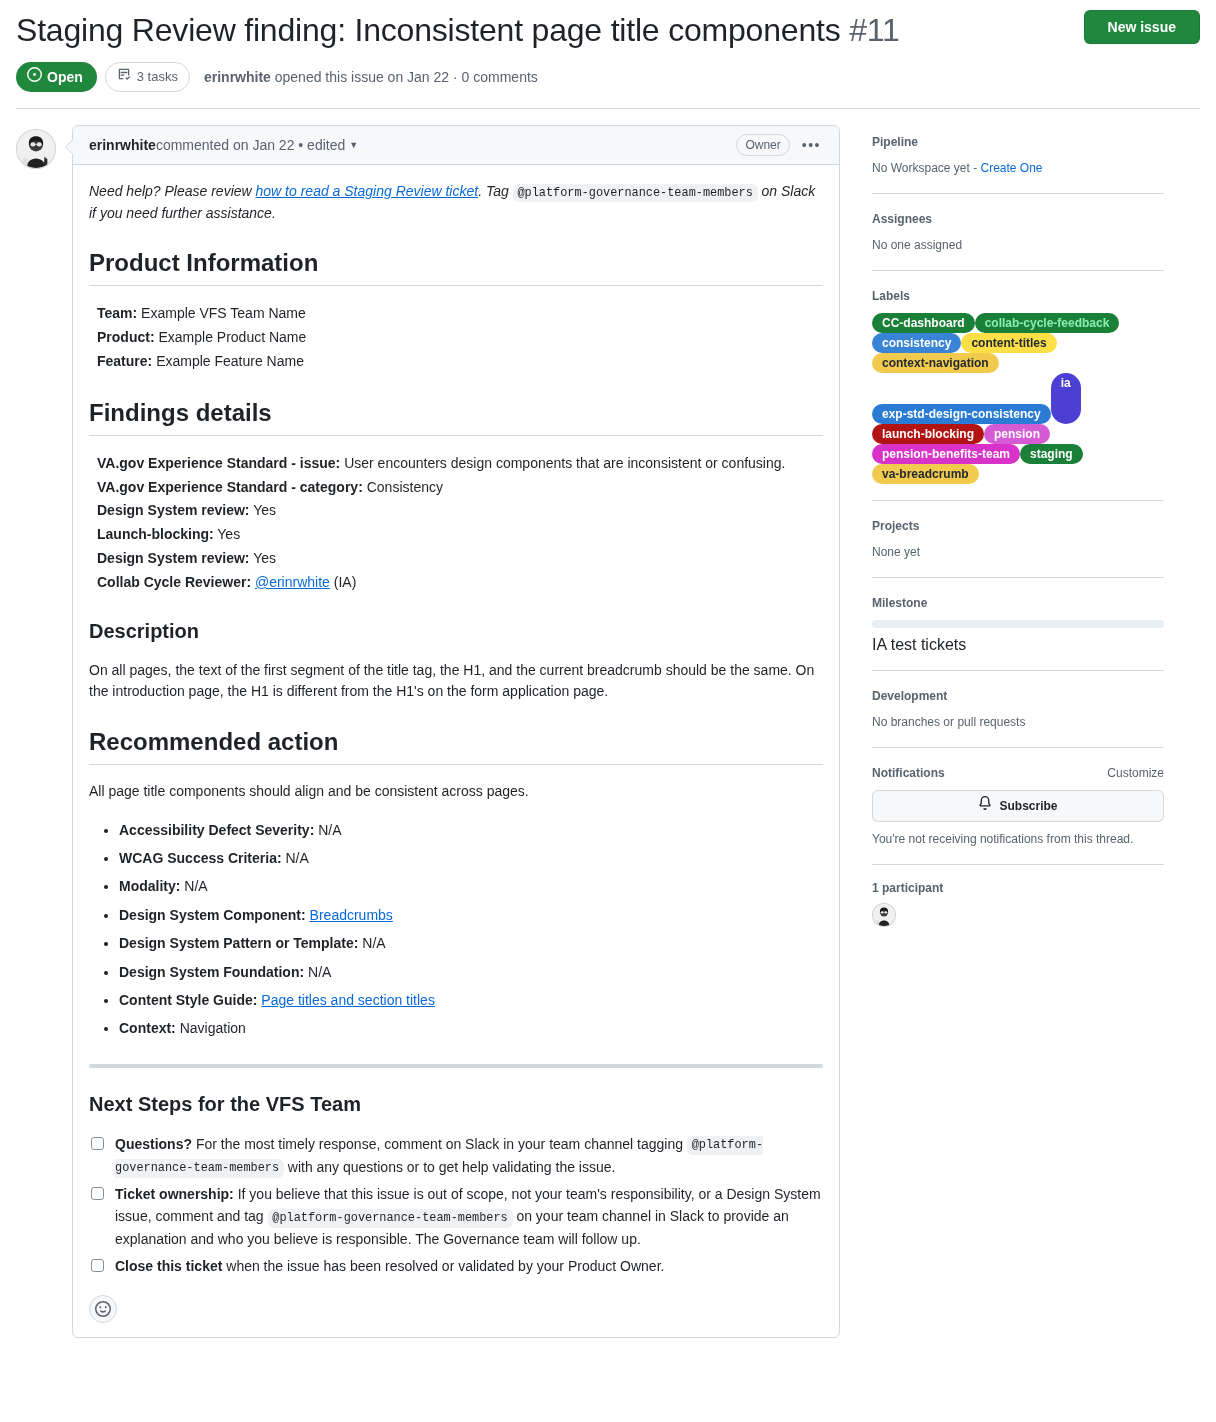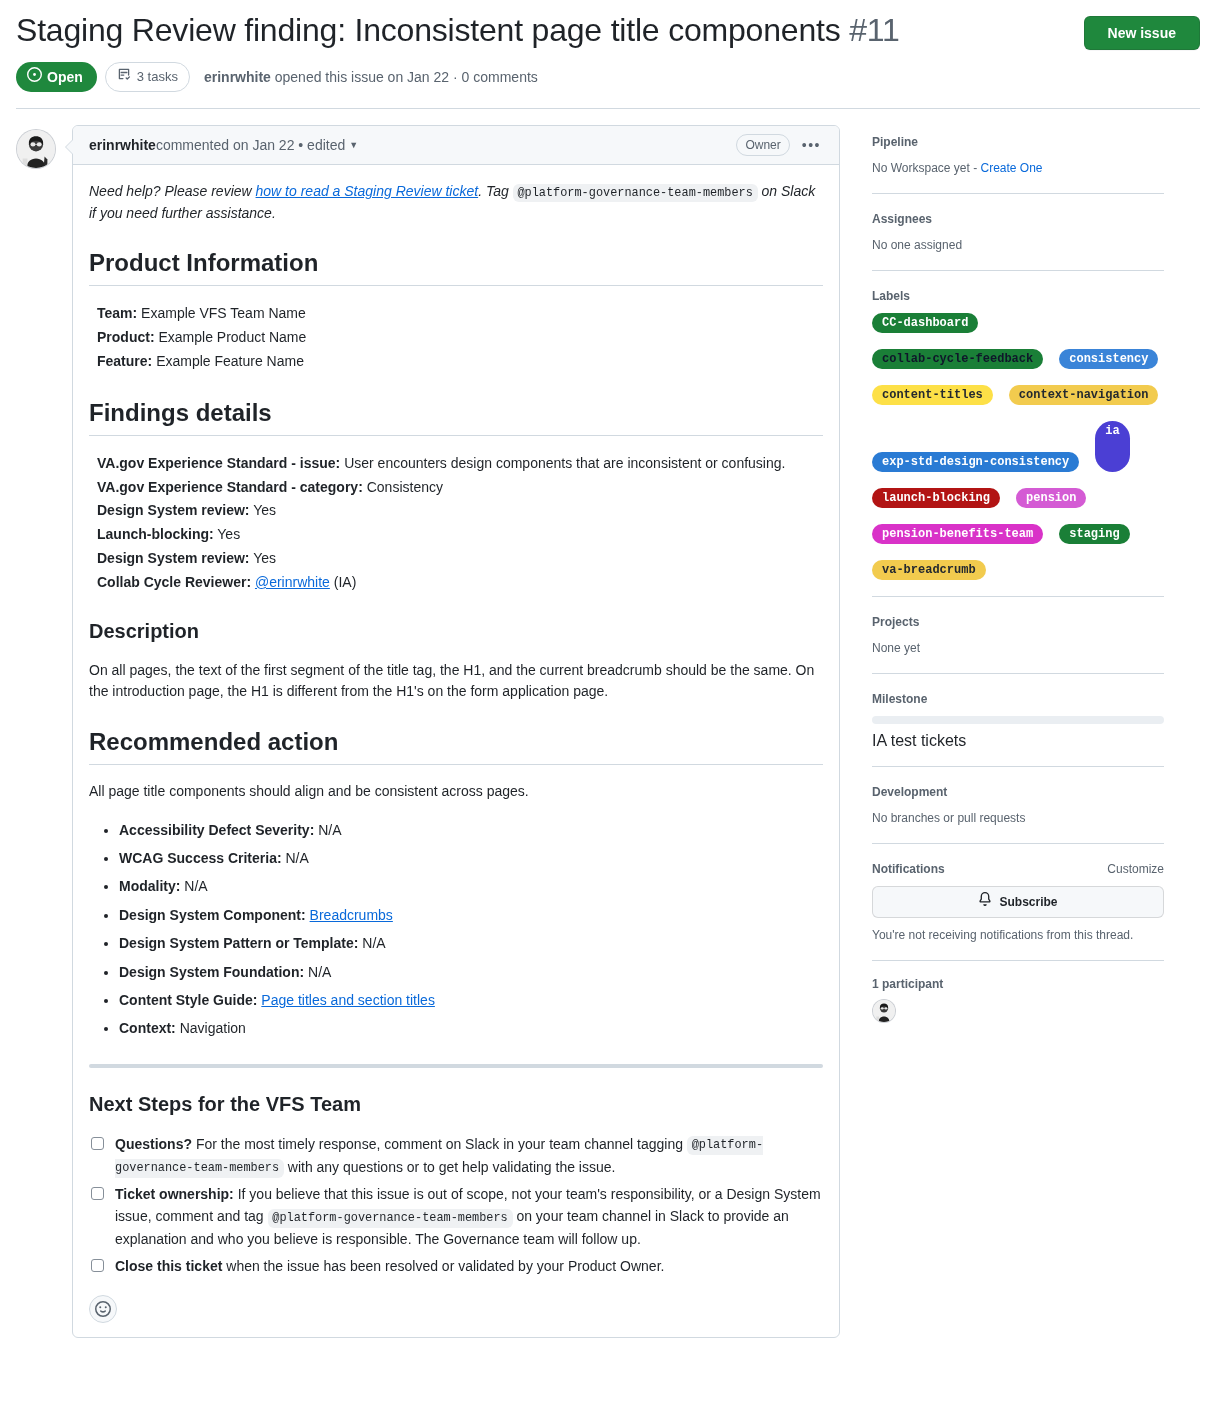--- a/index.html
+++ b/index.html
@@ -9,21 +9,21 @@
     background:#ffffff;
     font-family:"Liberation Sans", sans-serif;
     font-size:14px;
     color:#1f2328;
     -webkit-font-smoothing:antialiased;
   }
   .page { width:1216px; position:relative; padding:0 16px; }
 
   
   .issue-header { padding:10px 0 0 0; position:relative; }
-  .title-row { display:flex; align-items:flex-end; }
+  .title-row { display:flex; align-items:flex-start; }
   .issue-title {
     font-size:32px; line-height:1.25; font-weight:400; color:#1f2328;
     margin:0; flex:1; padding-right:20px; letter-spacing:-0.2px;
   }
   .issue-number { color:#59636e; font-weight:300; }
   .new-issue-btn {
     background:#1f883d; color:#fff; border:1px solid rgba(31,35,40,.15);
     border-radius:6px; font-size:14px; font-weight:600; padding:6px 23px;
     cursor:pointer; white-space:nowrap; line-height:20px;
     box-shadow:0 1px 0 rgba(31,35,40,0.04);
@@ -129,21 +129,21 @@
   .side-sec:last-child { border-bottom:0; }
   .side-sec.nb { border-bottom:0; }
   .side-title {
     font-size:12px; font-weight:600; color:#59636e; line-height:18px;
     display:flex; align-items:center; justify-content:space-between;
     margin-bottom:8px;
   }
   .side-title .cust { font-weight:400; color:#59636e; cursor:pointer; font-size:12px; }
   .side-text { font-size:12px; color:#59636e; line-height:18px; }
   .side-text a { color:#0969da; text-decoration:none; }
-  .labels { display:flex; flex-wrap:wrap; gap:16px;font-family:Liberation Mono, monospace; }
+  .labels { display:flex; flex-wrap:wrap; gap:0; }
   .label {
     display:inline-block; border-radius:999px; padding:1px 10px;
     font-size:12px; font-weight:600; line-height:18px; white-space:nowrap;
     cursor:pointer;
   }
   .milestone-bar { height:8px; border-radius:6px; background:#eaeef2; margin:6px 0 8px 0; }
   .ms-name { font-size:16px; color:#1f2328; line-height:18px; }
   .subscribe-btn {
     width:100%; display:flex; align-items:center; justify-content:center; gap:7px;
     background:#f6f8fa; border:1px solid rgba(31,35,40,.15); border-radius:6px;
@@ -304,21 +304,21 @@
           </div>
         <div class="side-text">No one assigned</div>
       </div>
 
       <div class="side-sec">
         <div class="side-title">
             <span>Labels</span>
           </div>
         <div class="labels" id="labels-container">
             <span class="label" style="background: rgb(26, 127, 55); color: rgb(255, 255, 255);">CC-dashboard</span>
-            <span class="label" style="background: rgb(26, 127, 55); color: #0f172a;">collab-cycle-feedback</span>
+            <span class="label" style="background: rgb(26, 127, 55); color: #86efac;">collab-cycle-feedback</span>
             <span class="label" style="background: rgb(58, 132, 216); color: rgb(255, 255, 255);">consistency</span>
             <span class="label" style="background: #fde047; color: rgb(36, 41, 47);">content-titles</span>
             <span class="label" style="background: rgb(242, 203, 78); color: rgb(36, 41, 47);">context-navigation</span>
             <span class="label" style="background: rgb(42, 123, 212); color: rgb(255, 255, 255); margin-top: 31px;">exp-std-design-consistency</span>
             <span class="label" style="background: rgb(75, 63, 212); color: rgb(255, 255, 255);">ia</span>
             <span class="label" style="background: rgb(178, 20, 20); color: rgb(255, 255, 255);">launch-blocking</span>
             <span class="label" style="background: rgb(212, 91, 212); color: rgb(255, 255, 255);">pension</span>
             <span class="label" style="background: rgb(217, 50, 200); color: rgb(255, 255, 255);">pension-benefits-team</span>
             <span class="label" style="background: rgb(26, 127, 55); color: rgb(255, 255, 255);">staging</span>
             <span class="label" style="background: rgb(242, 203, 78); color: rgb(36, 41, 47);">va-breadcrumb</span>

